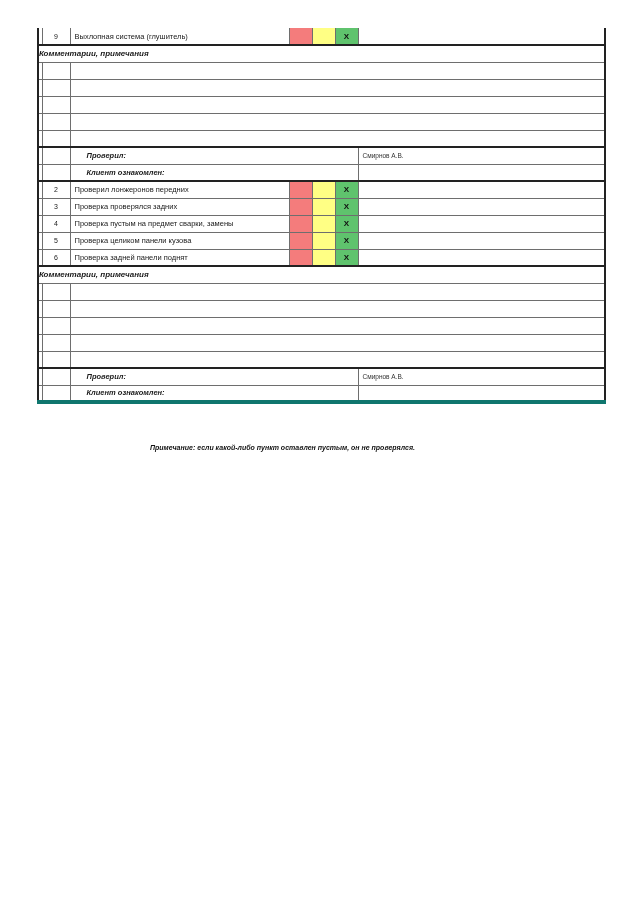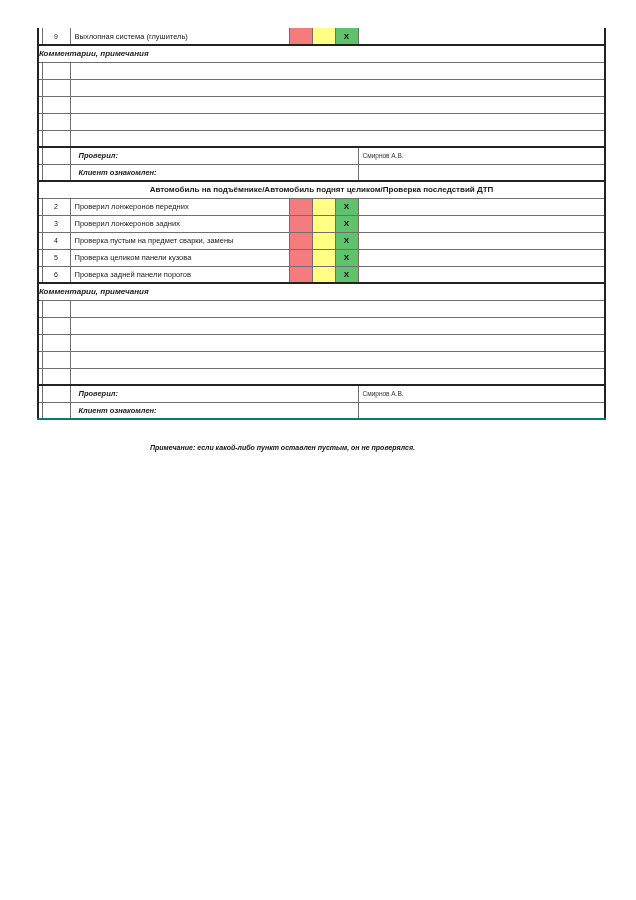--- a/index.html
+++ b/index.html
@@ -22,38 +22,38 @@
     table-layout: fixed;
   }
   table.checklist td {
     border: 1px solid #6e6e6e;
     height: 17px;
     overflow: hidden;
     white-space: nowrap;
     vertical-align: middle;
   }
   
-  table.checklist { border-left: 2px solid #222; border-right: 2px solid #222; border-bottom: 2px solid #0f766e; border-top: none; }
+  table.checklist { border-left: 2px solid #222; border-right: 2px solid #222; border-bottom: 4px solid #0f766e; border-top: none; }
   tr.first td { border-top: none; }
   tr.thickb td { border-bottom: 2px solid #222; }
   tr.thickt td { border-top: 2px solid #222; }
   
   .c-edge { width: 4px; }
   .c-num  { width: 28px; text-align: center; font-size: 7px; }
   .c-desc { width: 219px; font-size: 7.5px; padding-left: 4px; }
   .c-st   { width: 23px; text-align: center; }
   .c-rest { width: 247px; }
   
   td.st { border-left: 2px solid #ffffff; border-right: 2px solid #ffffff; }
   td.xcell { font-size: 8px; font-weight: bold; color: #111; text-align: center; }
   
   td.hdr-comments { font-size: 8px; font-weight: bold; font-style: italic; }
   td.hdr-section  { font-size: 8px; font-weight: bold; text-align: center; }
   
-  td.sign-label { font-size: 7.5px; font-weight: bold; font-style: italic; padding-left: 8px; }
+  td.sign-label { font-size: 7.5px; font-weight: bold; font-style: italic; padding-left: 16px; }
   td.sign-value { font-size: 6.5px; padding-left: 4px; color: #333; }
   
   .footnote {
     position: absolute;
     left: 20px;
     top: 444px;
     width: 525px;
     text-align: center;
     font-size: 7px;
     font-weight: bold;
@@ -123,37 +123,34 @@
       <td class="sign-label" colspan="4">Проверил:</td>
       <td class="sign-value">Смирнов А.В.</td>
     </tr>
     <tr class="thickb">
       <td class="c-edge"></td>
       <td class="c-num"></td>
       <td class="sign-label" colspan="4">Клиент ознакомлен:</td>
       <td class="sign-value"></td>
     </tr>
 
-    <tr>
-      <td class="hdr-section" colspan="7">Автомобиль на подъёмнике/Автомобиль поднят целиком/Проверка последствий ДТП</td>
-    </tr>
 
     <tr>
       <td class="c-edge"></td>
       <td class="c-num">2</td>
       <td class="c-desc">Проверил лонжеронов передних</td>
       <td class="c-st st" style="background-color: rgb(244, 124, 124);"></td>
       <td class="c-st st" style="background-color: rgb(255, 255, 132);"></td>
       <td class="c-st st xcell" style="background-color: rgb(95, 195, 109);">X</td>
       <td class="c-rest"></td>
     </tr>
     <tr>
       <td class="c-edge"></td>
       <td class="c-num">3</td>
-      <td class="c-desc">Проверил лонжеронов задних</td>
+      <td class="c-desc">Проверка проверялся задних</td>
       <td class="c-st st" style="background-color: rgb(244, 124, 124);"></td>
       <td class="c-st st" style="background-color: rgb(255, 255, 132);"></td>
       <td class="c-st st xcell" style="background-color: rgb(95, 195, 109);">X</td>
       <td class="c-rest"></td>
     </tr>
     <tr>
       <td class="c-edge"></td>
       <td class="c-num">4</td>
       <td class="c-desc">Проверка пустым на предмет сварки, замены</td>
       <td class="c-st st" style="background-color: rgb(244, 124, 124);"></td>
@@ -166,21 +163,21 @@
       <td class="c-num">5</td>
       <td class="c-desc">Проверка целиком панели кузова</td>
       <td class="c-st st" style="background-color: rgb(244, 124, 124);"></td>
       <td class="c-st st" style="background-color: rgb(255, 255, 132);"></td>
       <td class="c-st st xcell" style="background-color: rgb(95, 195, 109);">X</td>
       <td class="c-rest"></td>
     </tr>
     <tr class="thickb">
       <td class="c-edge"></td>
       <td class="c-num">6</td>
-      <td class="c-desc">Проверка задней панели порогов</td>
+      <td class="c-desc">Проверка задней панели поднят</td>
       <td class="c-st st" style="background-color: rgb(244, 124, 124);"></td>
       <td class="c-st st" style="background-color: rgb(255, 255, 132);"></td>
       <td class="c-st st xcell" style="background-color: rgb(95, 195, 109);">X</td>
       <td class="c-rest"></td>
     </tr>
 
     <tr>
       <td class="hdr-comments" colspan="7">Комментарии, примечания</td>
     </tr>
 

